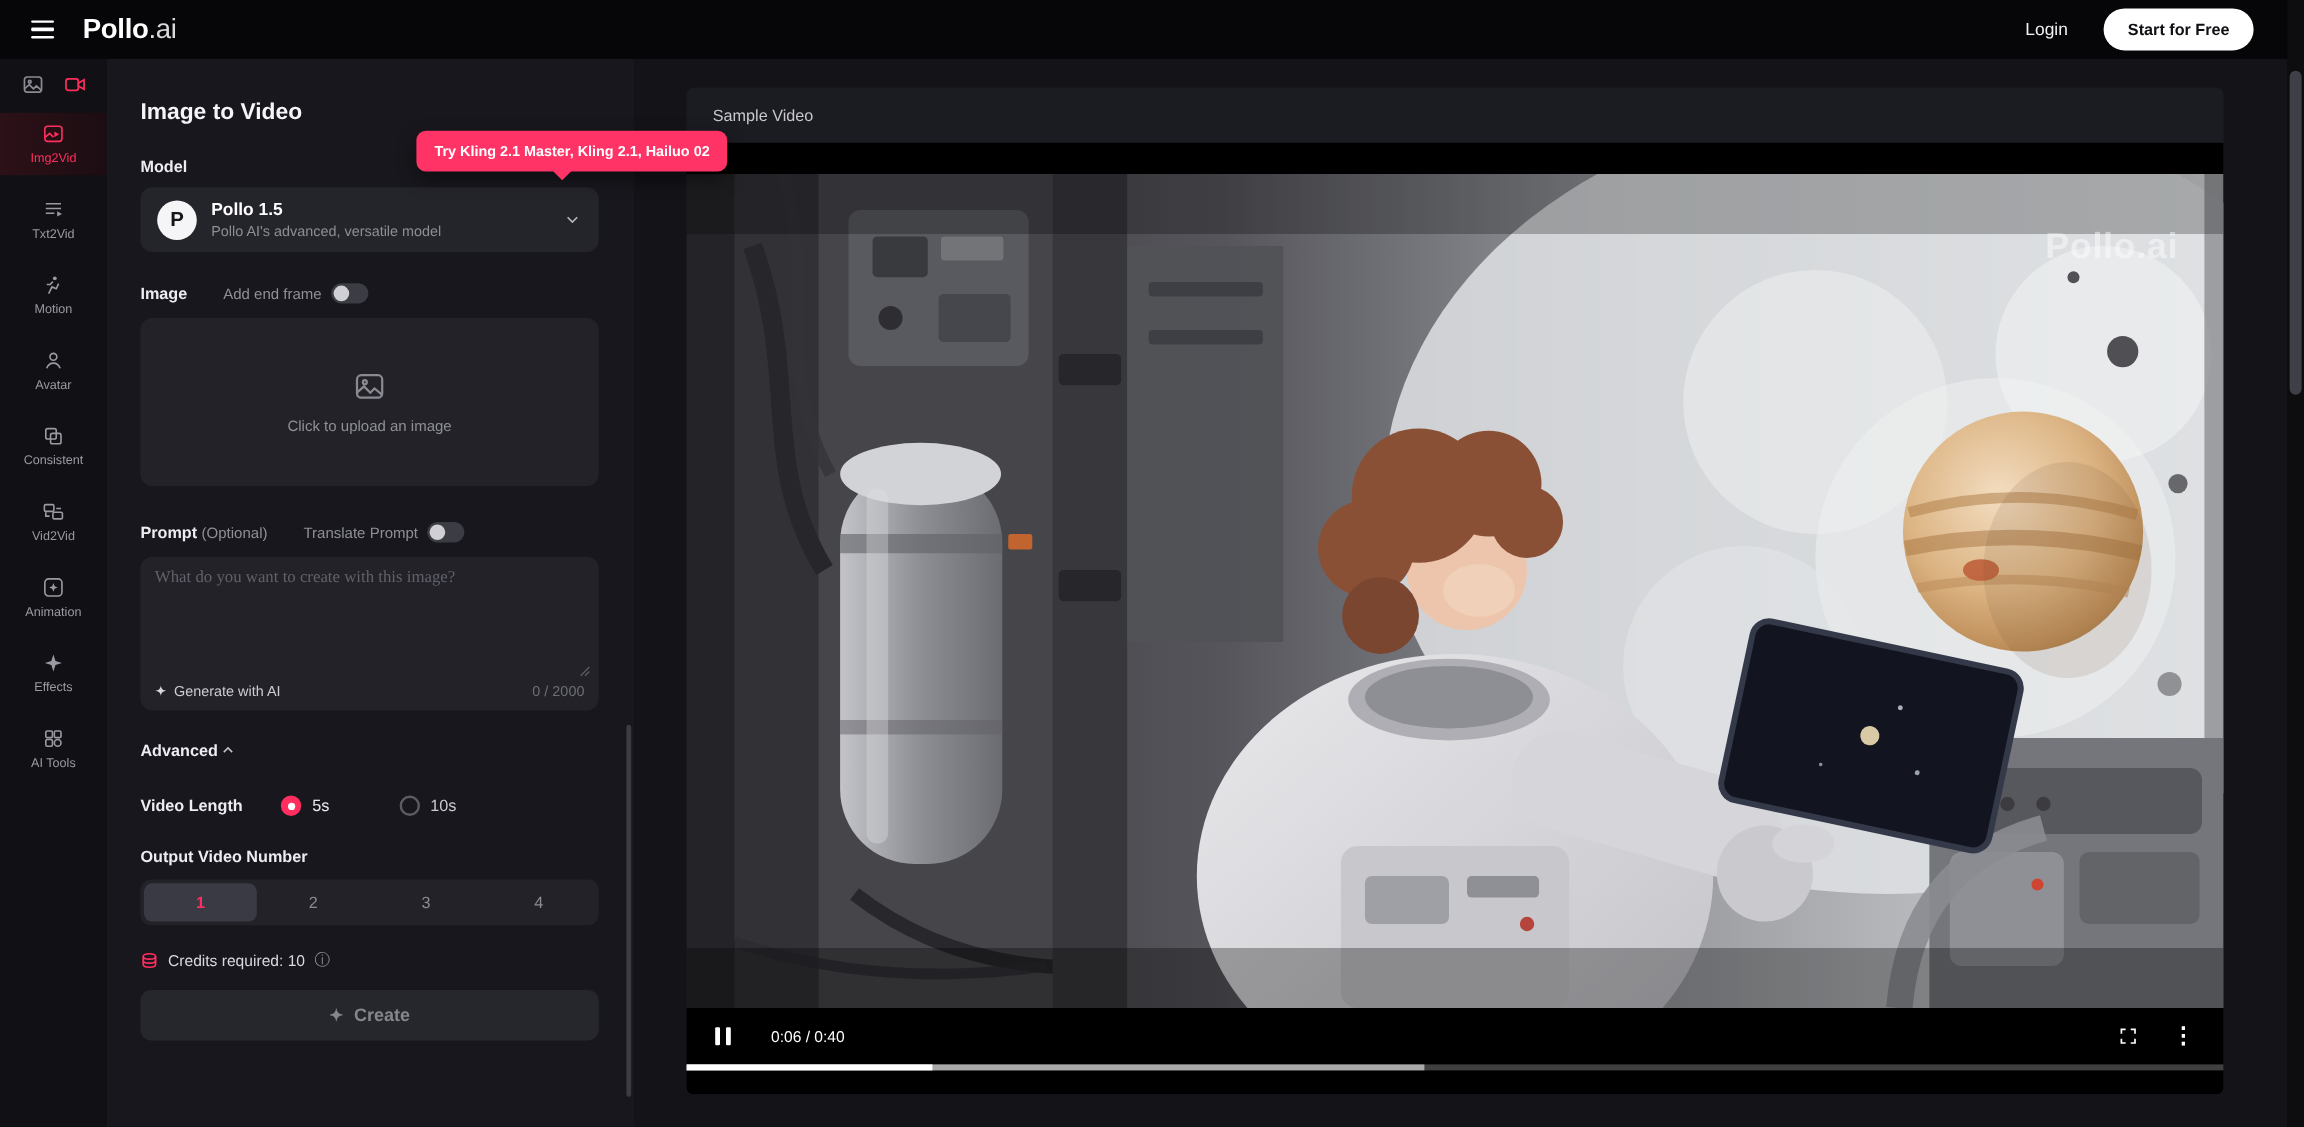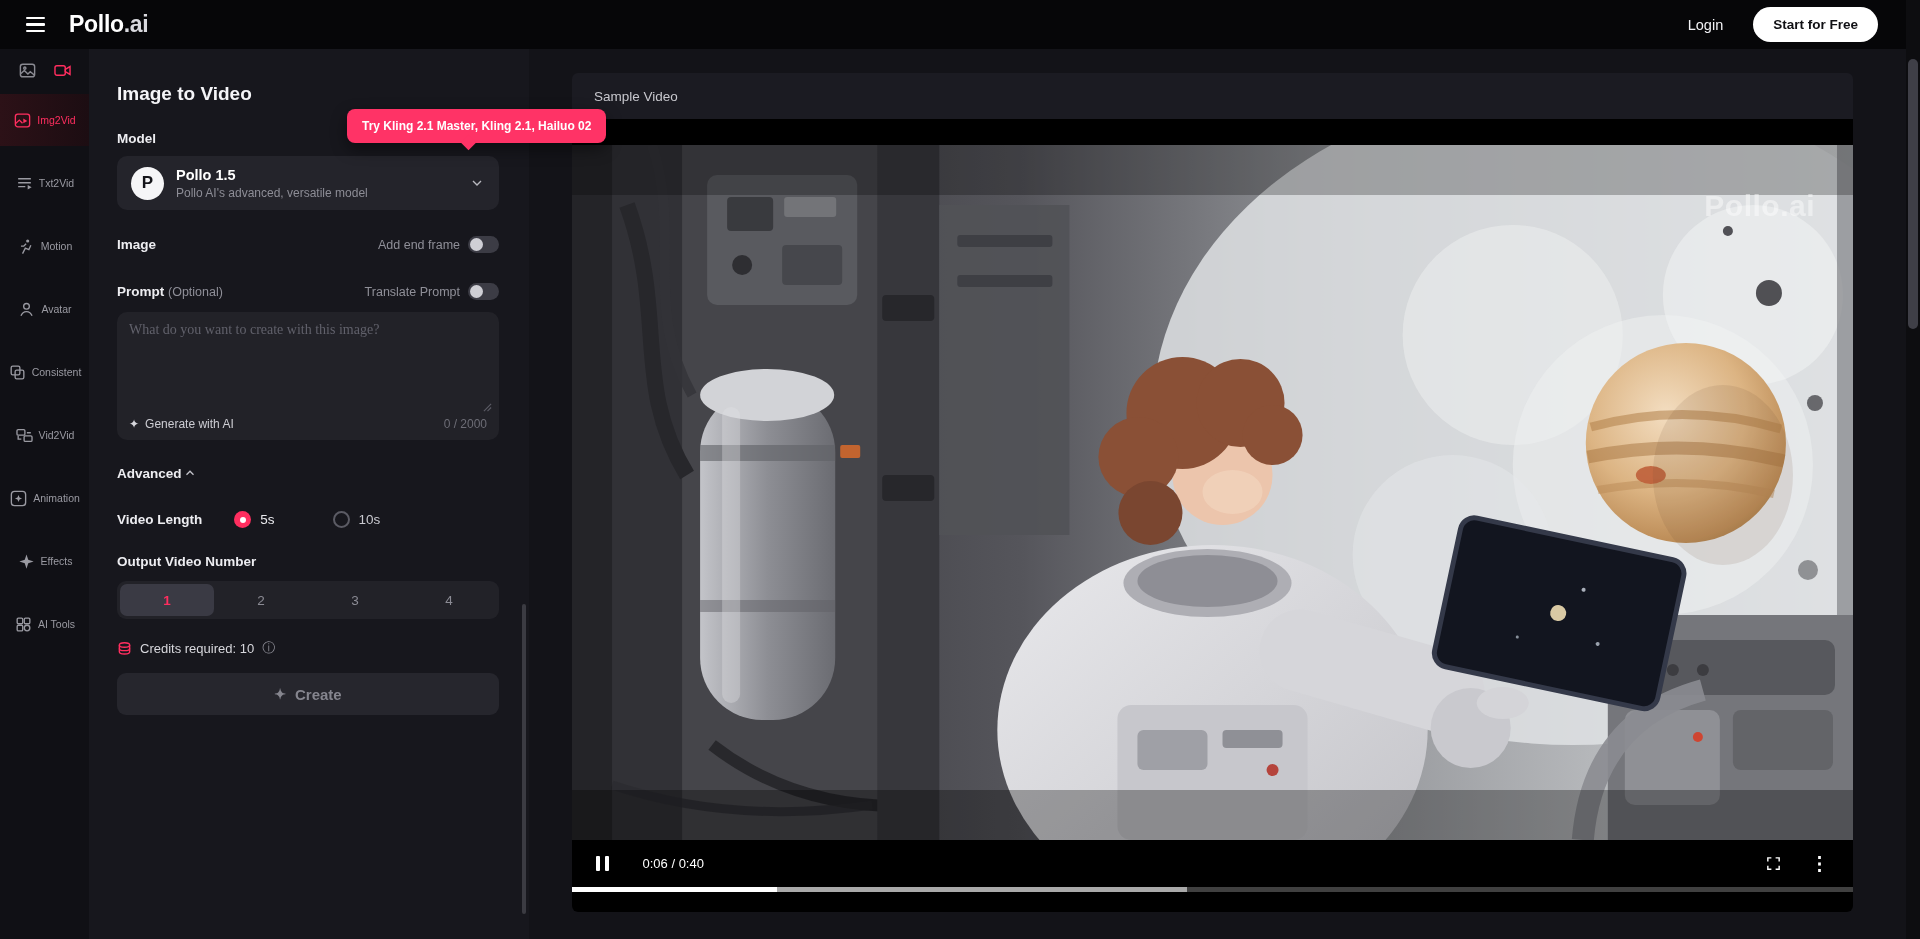--- a/index.html
+++ b/index.html
@@ -8,52 +8,52 @@
   :root{--accent:#ff2e5f;}
   .icon{display:inline-flex;align-items:center;justify-content:center;}
   .icon svg{display:block;}
 
   
   .topbar{position:absolute;top:0;left:0;right:0;height:49px;background:#060608;
     display:flex;align-items:center;padding:0 26px;z-index:50;}
   .hamburger{display:flex;flex-direction:column;gap:4px;cursor:pointer;margin-right:24px;}
   .hamburger span{width:19px;height:2.4px;background:#fff;border-radius:1px;}
   .logo{font-size:23px;font-weight:800;letter-spacing:-0.3px;cursor:pointer;}
-  .logo .suffix{font-weight:700;color:#d9d9de;}
+  .logo .suffix{font-weight:400;color:#d9d9de;}
   .topbar-right{margin-left:auto;display:flex;align-items:center;gap:30px;padding-right:16px;}
   .login{font-size:14.5px;color:#f2f2f5;cursor:pointer;}
   .cta{background:#fff;color:#101014;font-size:13.5px;font-weight:700;border:none;
     border-radius:19px;padding:10px 20px;cursor:pointer;}
 
   
   .sidebar{position:absolute;top:49px;left:0;width:89px;bottom:0;background:#101015;
     display:flex;flex-direction:column;align-items:center;padding-top:12px;}
   .mode-tabs{display:flex;gap:16px;margin-bottom:14px;}
   .mode-tab{color:#8a8a92;cursor:pointer;}
   .mode-tab.active{color:var(--accent);}
-  .side-item{width:89px;min-height:52px;display:flex;flex-direction:row;align-items:center;
+  .side-item{width:89px;min-height:52px;display:flex;flex-direction:column;align-items:center;
     justify-content:center;gap:5px;color:#9a9aa2;cursor:pointer;margin-bottom:11px;padding:6px 0;}
   .side-item .side-label{font-size:10.5px;}
   .side-item.active{background:linear-gradient(90deg,#2c1117,#1c0d12);color:var(--accent);}
 
   
   .panel{position:absolute;top:49px;left:89px;width:440px;bottom:0;background:#17171d;
     padding:34px 30px 0 28px;}
   .panel-title{font-size:19px;font-weight:700;margin-bottom:26px;color:#f5f5f8;}
   .field-label{font-size:13.5px;font-weight:700;color:#ededf1;}
   .sub-label{font-size:12.5px;color:#8f8f98;font-weight:400;}
   .model-card{margin-top:10px;background:#24242b;border-radius:10px;padding:9px 14px;
     display:flex;align-items:center;gap:12px;cursor:pointer;height:54px;}
   .model-logo{width:33px;height:33px;border-radius:50%;background:#f5f5f7;color:#15151a;
     display:flex;align-items:center;justify-content:center;font-weight:800;font-size:17px;flex:none;}
   .model-name{font-size:14.5px;font-weight:700;color:#fff;}
   .model-desc{font-size:12px;color:#8d8d96;margin-top:3px;}
   .model-chevron{margin-left:auto;color:#b9b9c0;}
 
-  .row-between{display:flex;align-items:center;justify-content:space-between;}
+  .row-between{display:flex;align-items:center;justify-content:flex-start;gap:30px;}
   .mt-26{margin-top:26px;} .mt-30{margin-top:30px;}
   .toggle-wrap{display:flex;align-items:center;gap:8px;cursor:pointer;}
   .toggle{width:31px;height:17px;border-radius:9px;background:#3c3c45;position:relative;flex:none;}
   .toggle::after{content:"";position:absolute;left:2px;top:2px;width:13px;height:13px;
     border-radius:50%;background:#cfcfd5;}
 
   .upload-box{margin-top:12px;height:140px;background:#222228;border-radius:10px;
     display:flex;flex-direction:column;align-items:center;justify-content:center;gap:12px;
     color:#8b8b94;cursor:pointer;}
   .upload-text{font-size:12.5px;color:#8f8f98;}
@@ -280,20 +280,30 @@
   <div class="tooltip">Try Kling 2.1 Master, Kling 2.1, Hailuo 02</div>
 
   <div class="row-between mt-26">
     <span class="field-label">Image</span>
     <span class="toggle-wrap">
       <span class="sub-label">Add end frame</span>
       <span class="toggle"></span>
     </span>
   </div>
 
+  <div class="upload-box">
+    <span class="icon">
+      <svg width="28" height="28" viewBox="0 0 24 24" fill="none" stroke="#8a8a93" stroke-width="1.6">
+          <rect x="3" y="4" width="18" height="16" rx="3"></rect>
+          <circle cx="8.6" cy="9" r="1.4"></circle>
+          <path d="M3 16.5l5-4.5 4.5 4.5 3-3 5.5 4.5"></path>
+        </svg>
+    </span>
+    <span class="upload-text">Click to upload an image</span>
+  </div>
 
   <div class="row-between mt-30">
     <span class="field-label">
       <span>Prompt</span> <span class="sub-label">(Optional)</span>
     </span>
     <span class="toggle-wrap">
       <span class="sub-label">Translate Prompt</span>
       <span class="toggle"></span>
     </span>
   </div>

